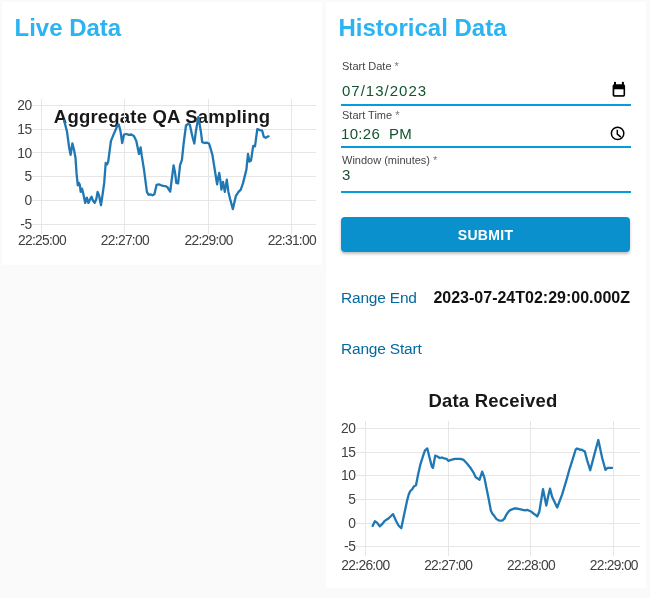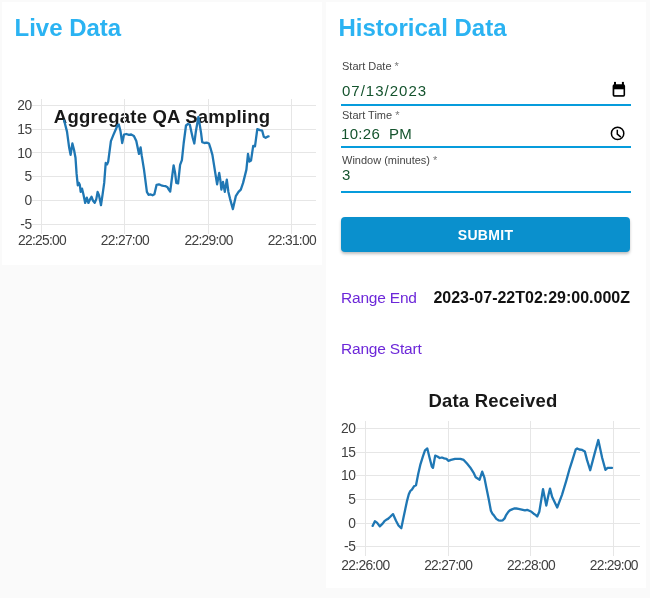--- a/index.html
+++ b/index.html
@@ -3,21 +3,21 @@
 <style>
   html,body { margin:0; padding:0; }
   body { width:650px; height:598px; background:#fafafa; font-family:"Liberation Sans", sans-serif; position:relative; overflow:hidden; }
   .card { position:absolute; background:#fff; }
   .abs { position:absolute; }
   .hd { font-size:24px; font-weight:700; color:#2bb3f2; }
   .flabel { font-size:11px; color:#454545; }
   .fvalue { font-size:15.5px; color:#14532d; }
   .uline { position:absolute; height:2px; background:#069cdc; left:341px; width:290px; }
   .rrow { position:absolute; left:341px; width:289px; display:flex; justify-content:space-between; align-items:baseline; }
-  .rlab { font-size:15.5px; letter-spacing:-0.2px; color:#6d28d9; }
+  .rlab { font-size:15.5px; letter-spacing:-0.2px; color:#0369a1; }
   .rval { font-size:16px; font-weight:700; color:#111; }
   .ctitle { position:absolute; font-size:18.5px; font-weight:700; letter-spacing:0.2px; color:#181818; white-space:nowrap; transform:translateX(-50%); }
 </style></head>
 <body>
   <div class="card" style="left:2px; top:2px; width:320px; height:263px;"></div>
   <div class="card" style="left:326px; top:2px; width:320px; height:586px;"></div>
 
   <div class="abs hd" style="left:14.5px; top:14px;">Live Data</div>
   <div class="abs hd" style="left:338.5px; top:14px;">Historical Data</div>
 
@@ -96,17 +96,17 @@
   <div class="abs flabel" style="left:342px; top:154px;">Window (minutes) <span style="color:#777">*</span></div>
   <div class="abs fvalue" style="left:342px; top:166px; font-size:15px;">3</div>
   <div class="uline" style="top:190.5px;"></div>
 
   <div class="abs" style="left:341px; top:217px; width:289px; height:35px; background:#0a90cd; border-radius:4px; box-shadow:0 2px 3px rgba(0,0,0,0.25); display:flex; align-items:center; justify-content:center;">
     <span style="color:#fff; font-size:14px; font-weight:700; letter-spacing:0.3px;">SUBMIT</span>
   </div>
 
   <div class="rrow" style="top:289px;">
     <span class="rlab">Range End</span>
-    <span class="rval">2023-07-22T02:29:00.000Z</span>
+    <span class="rval">2023-07-24T02:29:00.000Z</span>
   </div>
   <div class="rrow" style="top:340px;">
     <span class="rlab">Range Start</span>
   </div>
 
 </body></html>

